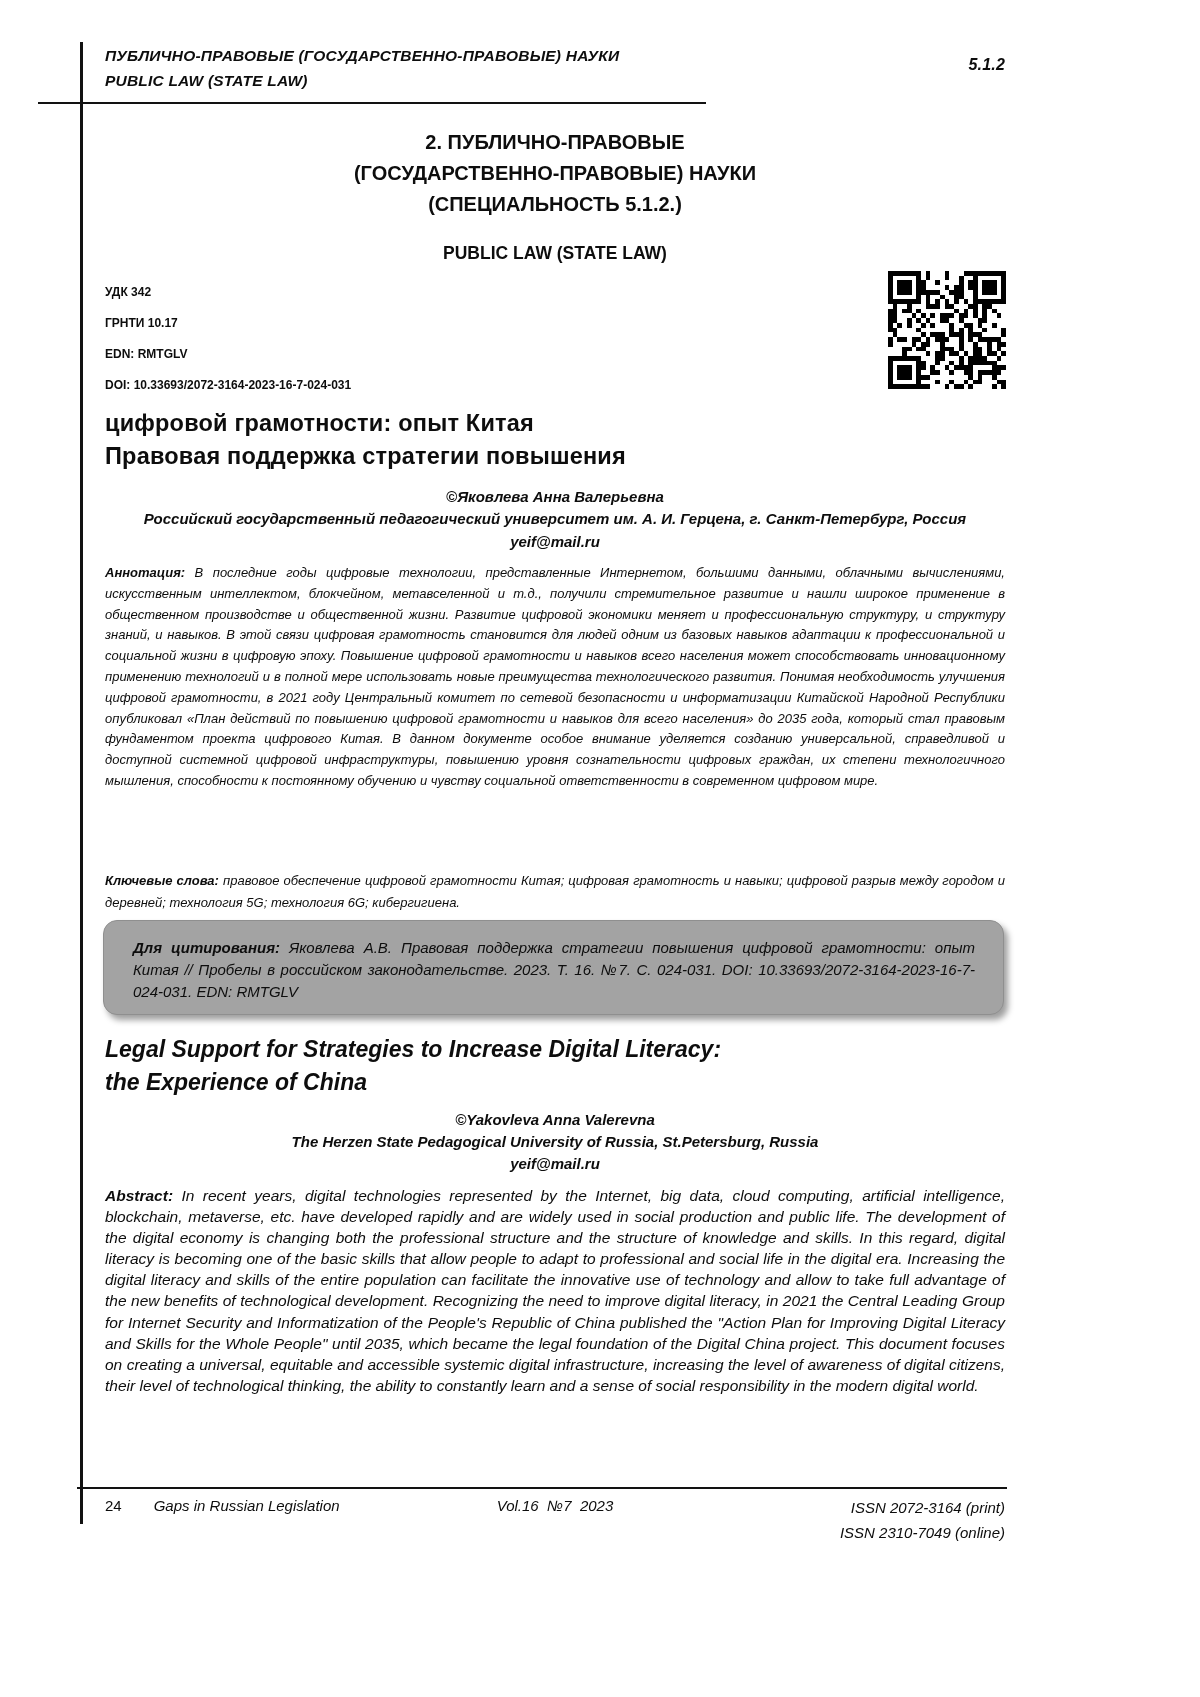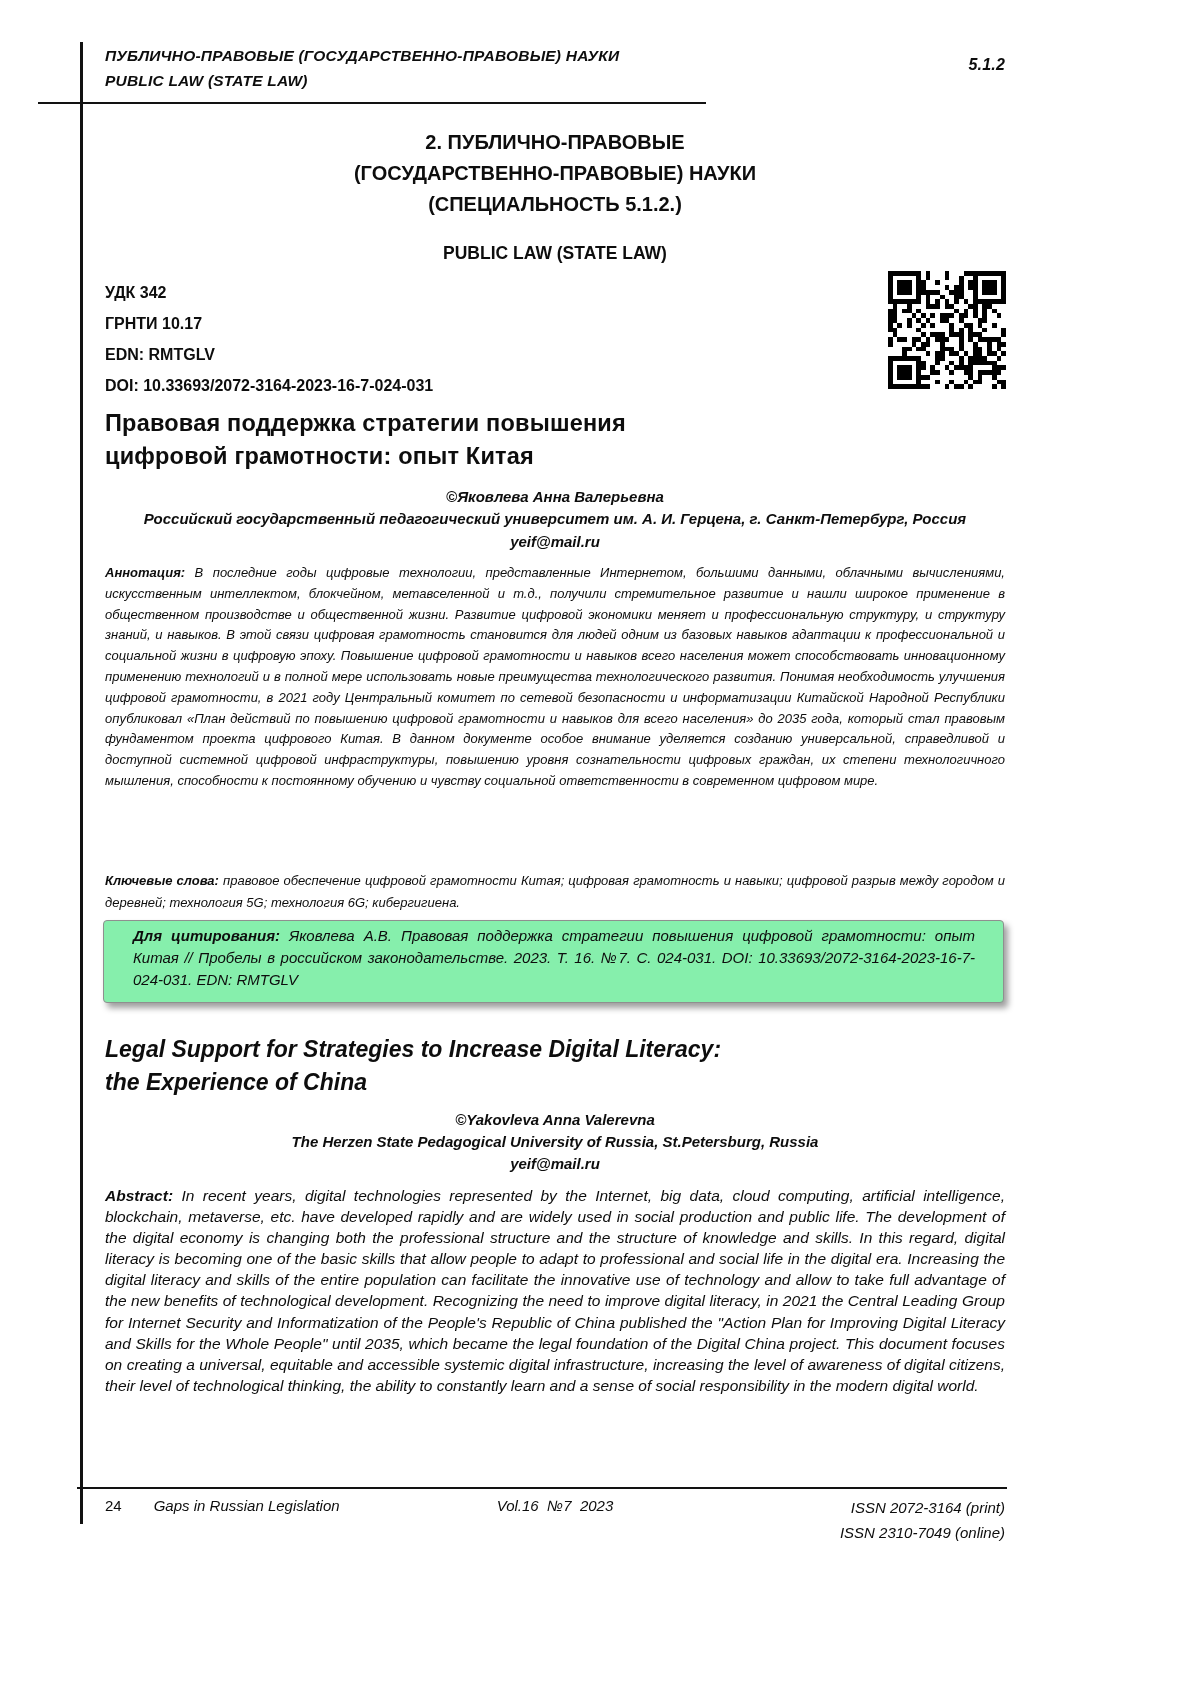--- a/index.html
+++ b/index.html
@@ -12,43 +12,43 @@
   .vrule { position:absolute; left:80px; top:42px; width:2.5px; height:1482px; background:#121212; }
   .hdr-rule { position:absolute; left:38px; top:102px; width:668px; height:2.2px; background:#121212; }
   .ftr-rule { position:absolute; left:77px; top:1487px; width:930px; height:1.8px; background:#121212; }
 
   .running-header { position:absolute; left:105px; top:43px; width:900px; font-weight:700; font-style:italic; font-size:15.5px; line-height:25px; letter-spacing:.2px; }
   .running-header .code { position:absolute; right:0; top:9px; font-size:16px;text-align:center; }
 
   .sec-head { position:absolute; left:105px; top:127px; width:900px; text-align:center; font-weight:700; font-size:20px; line-height:31px; }
   .sec-head-en { position:absolute; left:105px; top:243px; width:900px; text-align:center; font-weight:700; font-size:17.5px; }
 
-  .meta { position:absolute; left:105px; top:277px; font-weight:700; font-size:16px; line-height:31px; }
+  .meta { position:absolute; left:105px; top:277px; font-weight:700; font-size:12px; line-height:31px; }
 
   .qr-wrap { position:absolute; left:888px; top:271px; width:118px; height:118px; }
   .qr-wrap svg { width:100%; height:100%; display:block; }
 
   .ru-title { position:absolute; left:105px; top:407px; width:900px; font-weight:700; font-size:23.5px; line-height:32.5px; letter-spacing:.2px; }
 
   .authors { position:absolute; left:105px; width:900px; font-weight:700; font-style:italic; font-size:15px; line-height:22.3px;text-align:center; }
   .authors.ru { top:486px; }
   .authors.en { top:1109px; line-height:21.8px; }
 
   .para { position:absolute; left:105px; width:900px; font-style:italic; font-size:13px; text-align:justify; }
   .annotation { top:563px; line-height:20.8px; }
   .keywords  { top:870px; line-height:21.8px; }
   .abstract  { top:1185px; font-size:15.5px; line-height:21.1px; }
   .plbl { font-weight:700; }
 
   .cite-box {
     position:absolute; left:103px; top:920px; width:901px;
-    border:1.4px solid #8f8f8f; border-radius:4px;
-    padding:4px 28px 12px 29px;
+    border:1.4px solid #8f8f8f; border-radius:14px;
+    padding:16px 28px 12px 29px;
     font-style:italic; font-size:15px; line-height:21.8px; text-align:justify;
-    background:#86efac;
+    background:#a3a3a3;
     box-shadow:4px 5px 6px rgba(0,0,0,.38);
   }
 
   .en-title { position:absolute; left:105px; top:1033px; width:900px; font-weight:700; font-style:italic; font-size:23px; line-height:33px; }
 
   .page-footer { position:absolute; left:105px; top:1497px; width:900px; font-size:15px; }
   .page-footer .left { position:absolute; left:0; top:0; white-space:nowrap; }
   .page-footer .left .pn { font-style:normal; margin-right:32px; }
   .page-footer .left .jt { font-style:italic; }
   .page-footer .center { position:absolute; left:0; right:0; top:0; text-align:center; font-style:italic; white-space:pre; }
@@ -394,22 +394,22 @@
         <rect x="12" y="24" width="1" height="1"></rect>
         <rect x="14" y="24" width="1" height="1"></rect>
         <rect x="15" y="24" width="1" height="1"></rect>
         <rect x="17" y="24" width="1" height="1"></rect>
         <rect x="22" y="24" width="1" height="1"></rect>
         <rect x="24" y="24" width="1" height="1"></rect>
       </svg>
   </div>
 
   <h1 class="ru-title">
+    <div>цифровой грамотности: опыт Китая</div>
     <div>Правовая поддержка стратегии повышения</div>
-    <div>цифровой грамотности: опыт Китая</div>
   </h1>
 
   <div class="authors ru">
     <div>©Яковлева Анна Валерьевна</div>
     <div>Российский государственный педагогический университет им. А. И. Герцена, г. Санкт-Петербург, Россия</div>
     <div>yeif@mail.ru</div>
   </div>
 
   <p class="para annotation"><b class="plbl">Аннотация:</b> <span>В последние годы цифровые технологии, представленные Интернетом, большими данными, облачными вычислениями, искусственным интеллектом, блокчейном, метавселенной и т.д., получили стремительное развитие и нашли широкое применение в общественном производстве и общественной жизни. Развитие цифровой экономики меняет и профессиональную структуру, и структуру знаний, и навыков. В этой связи цифровая грамотность становится для людей одним из базовых навыков адаптации к профессиональной и социальной жизни в цифровую эпоху. Повышение цифровой грамотности и навыков всего населения может способствовать инновационному применению технологий и в полной мере использовать новые преимущества технологического развития. Понимая необходимость улучшения цифровой грамотности, в 2021 году Центральный комитет по сетевой безопасности и информатизации Китайской Народной Республики опубликовал «План действий по повышению цифровой грамотности и навыков для всего населения» до 2035 года, который стал правовым фундаментом проекта цифрового Китая. В данном документе особое внимание уделяется созданию универсальной, справедливой и доступной системной цифровой инфраструктуры, повышению уровня сознательности цифровых граждан, их степени технологичного мышления, способности к постоянному обучению и чувству социальной ответственности в современном цифровом мире.</span></p>
 

